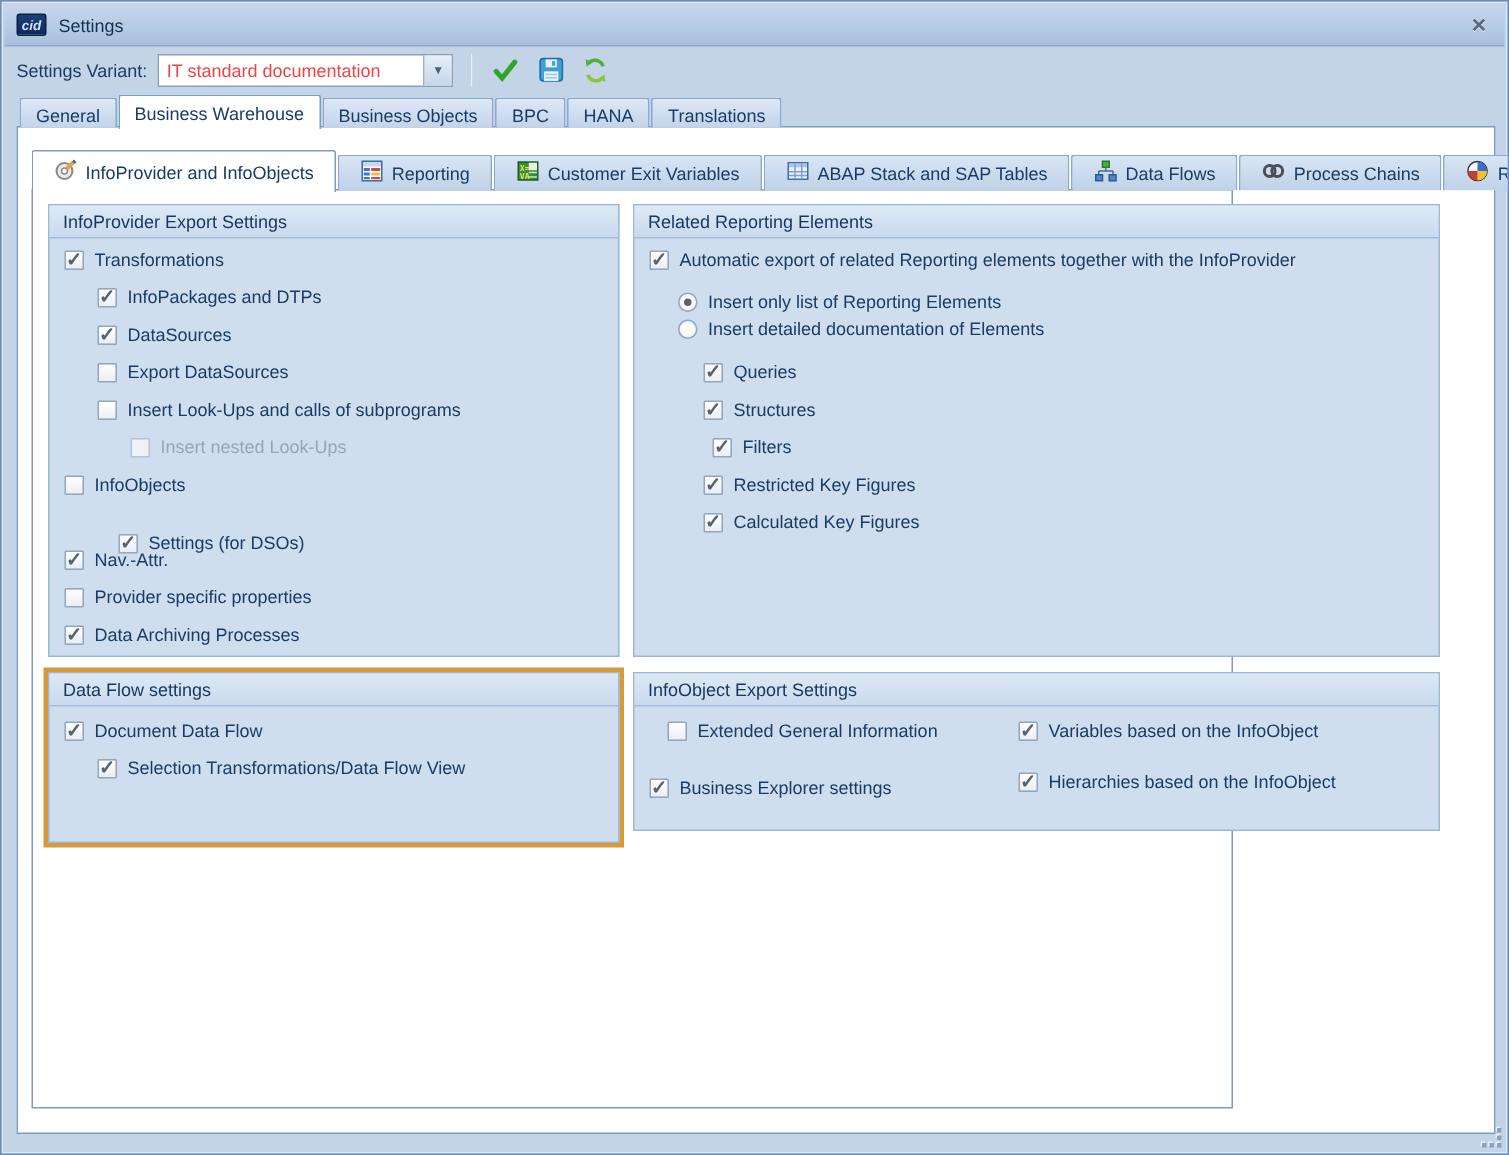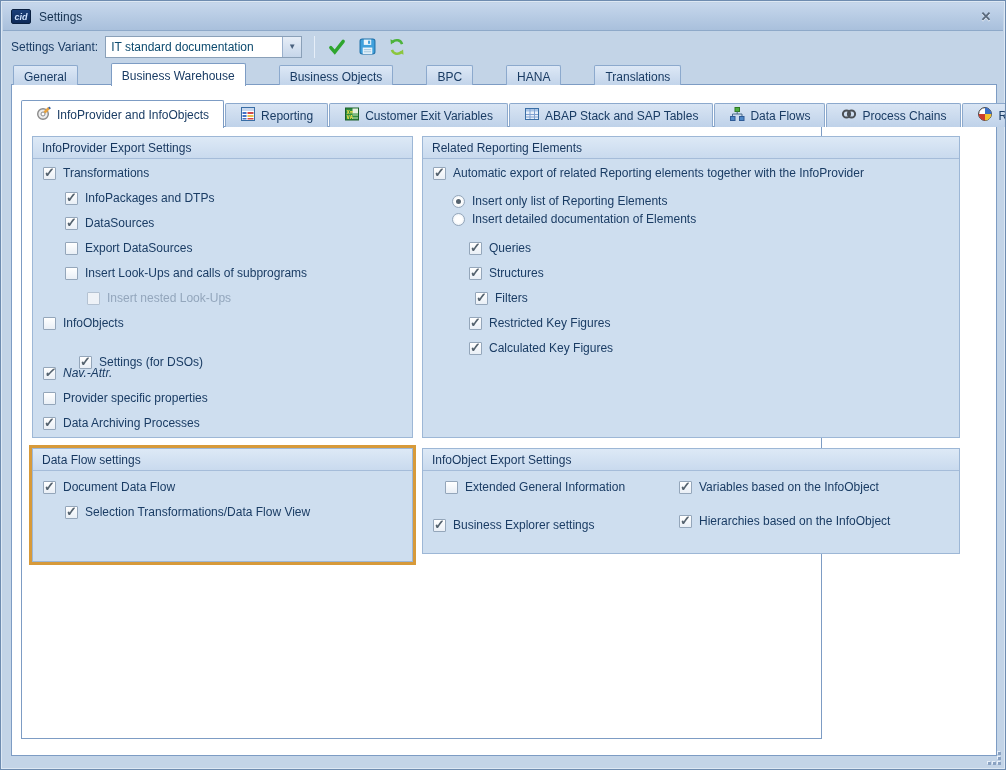--- a/index.html
+++ b/index.html
@@ -37,34 +37,34 @@
   
   .toolbar {
     position: absolute; left: 2px; top: 31px; right: 2px; height: 29px;
     display: flex; align-items: center; padding: 0 8px;
   }
   .variant-label { margin-right: 7px; }
   .combo {
     width: 197px; height: 22px; background: #fff;
     border: 1px solid #8aa0b8; display: flex; align-items: stretch;
   }
-  .combo-value { flex: 1; padding: 3px 5px; font-size: 12px; color: #0c4a6e; white-space: nowrap; overflow: hidden; }
+  .combo-value { flex: 1; padding: 3px 5px; font-size: 12px; color: #ef4444; white-space: nowrap; overflow: hidden; }
   .combo-arrow {
     width: 19px; background: linear-gradient(#e7eef7,#c6d6ea);
     border-left: 1px solid #9ab0cc; display:flex; align-items:center; justify-content:center;
     color:#4a617e; font-size: 8px;
   }
   .tb-sep { width: 1px; height: 22px; background: #9ab0cc; border-right: 1px solid #e6eef8; margin: 0 9px 0 12px; }
   .tb-btn { width: 26px; height: 24px; display:flex; align-items:center; justify-content:center; margin-right: 4px; border-radius:2px; }
   .tb-btn svg { display:block; }
 
   
   .outer-tabs {
     position: absolute; left: 12px; top: 61px; height: 23px;
-    display: flex; align-items: flex-end; z-index: 3; gap: 32px;
+    display: flex; align-items: flex-end; z-index: 3;
   }
   .otab {
     height: 20px; padding: 2px 10px 0 10px; margin-right: 1px;
     background: linear-gradient(#dde8f6,#c2d4ea);
     border: 1px solid #8ca9cd; border-bottom: none;
     border-radius: 2px 2px 0 0; white-space: nowrap; cursor: default;
     display:flex; align-items:center;
   }
   .otab.active {
     height: 23px; background: #fff; position: relative; z-index: 4;
@@ -337,21 +337,21 @@
           <span>Insert nested Look-Ups</span>
         </div>
         <div class="row" style="left:10px; top:178px;">
           <span class="cb" data-checked="false"></span>
           <span>InfoObjects</span>
         </div>
         <div class="row" style="left:10px; top:217px;padding-left:36px;">
           <span class="cb" data-checked="true"></span>
           <span>Settings (for DSOs)</span>
         </div>
-        <div class="row" style="left:10px; top:228px;font-style:italic;">
+        <div class="row" style="left:10px; top:228px;">
           <span class="cb" data-checked="true"></span>
           <span>Nav.-Attr.</span>
         </div>
         <div class="row" style="left:10px; top:253px;">
           <span class="cb" data-checked="false"></span>
           <span>Provider specific properties</span>
         </div>
         <div class="row" style="left:10px; top:278px;">
           <span class="cb" data-checked="true"></span>
           <span>Data Archiving Processes</span>

